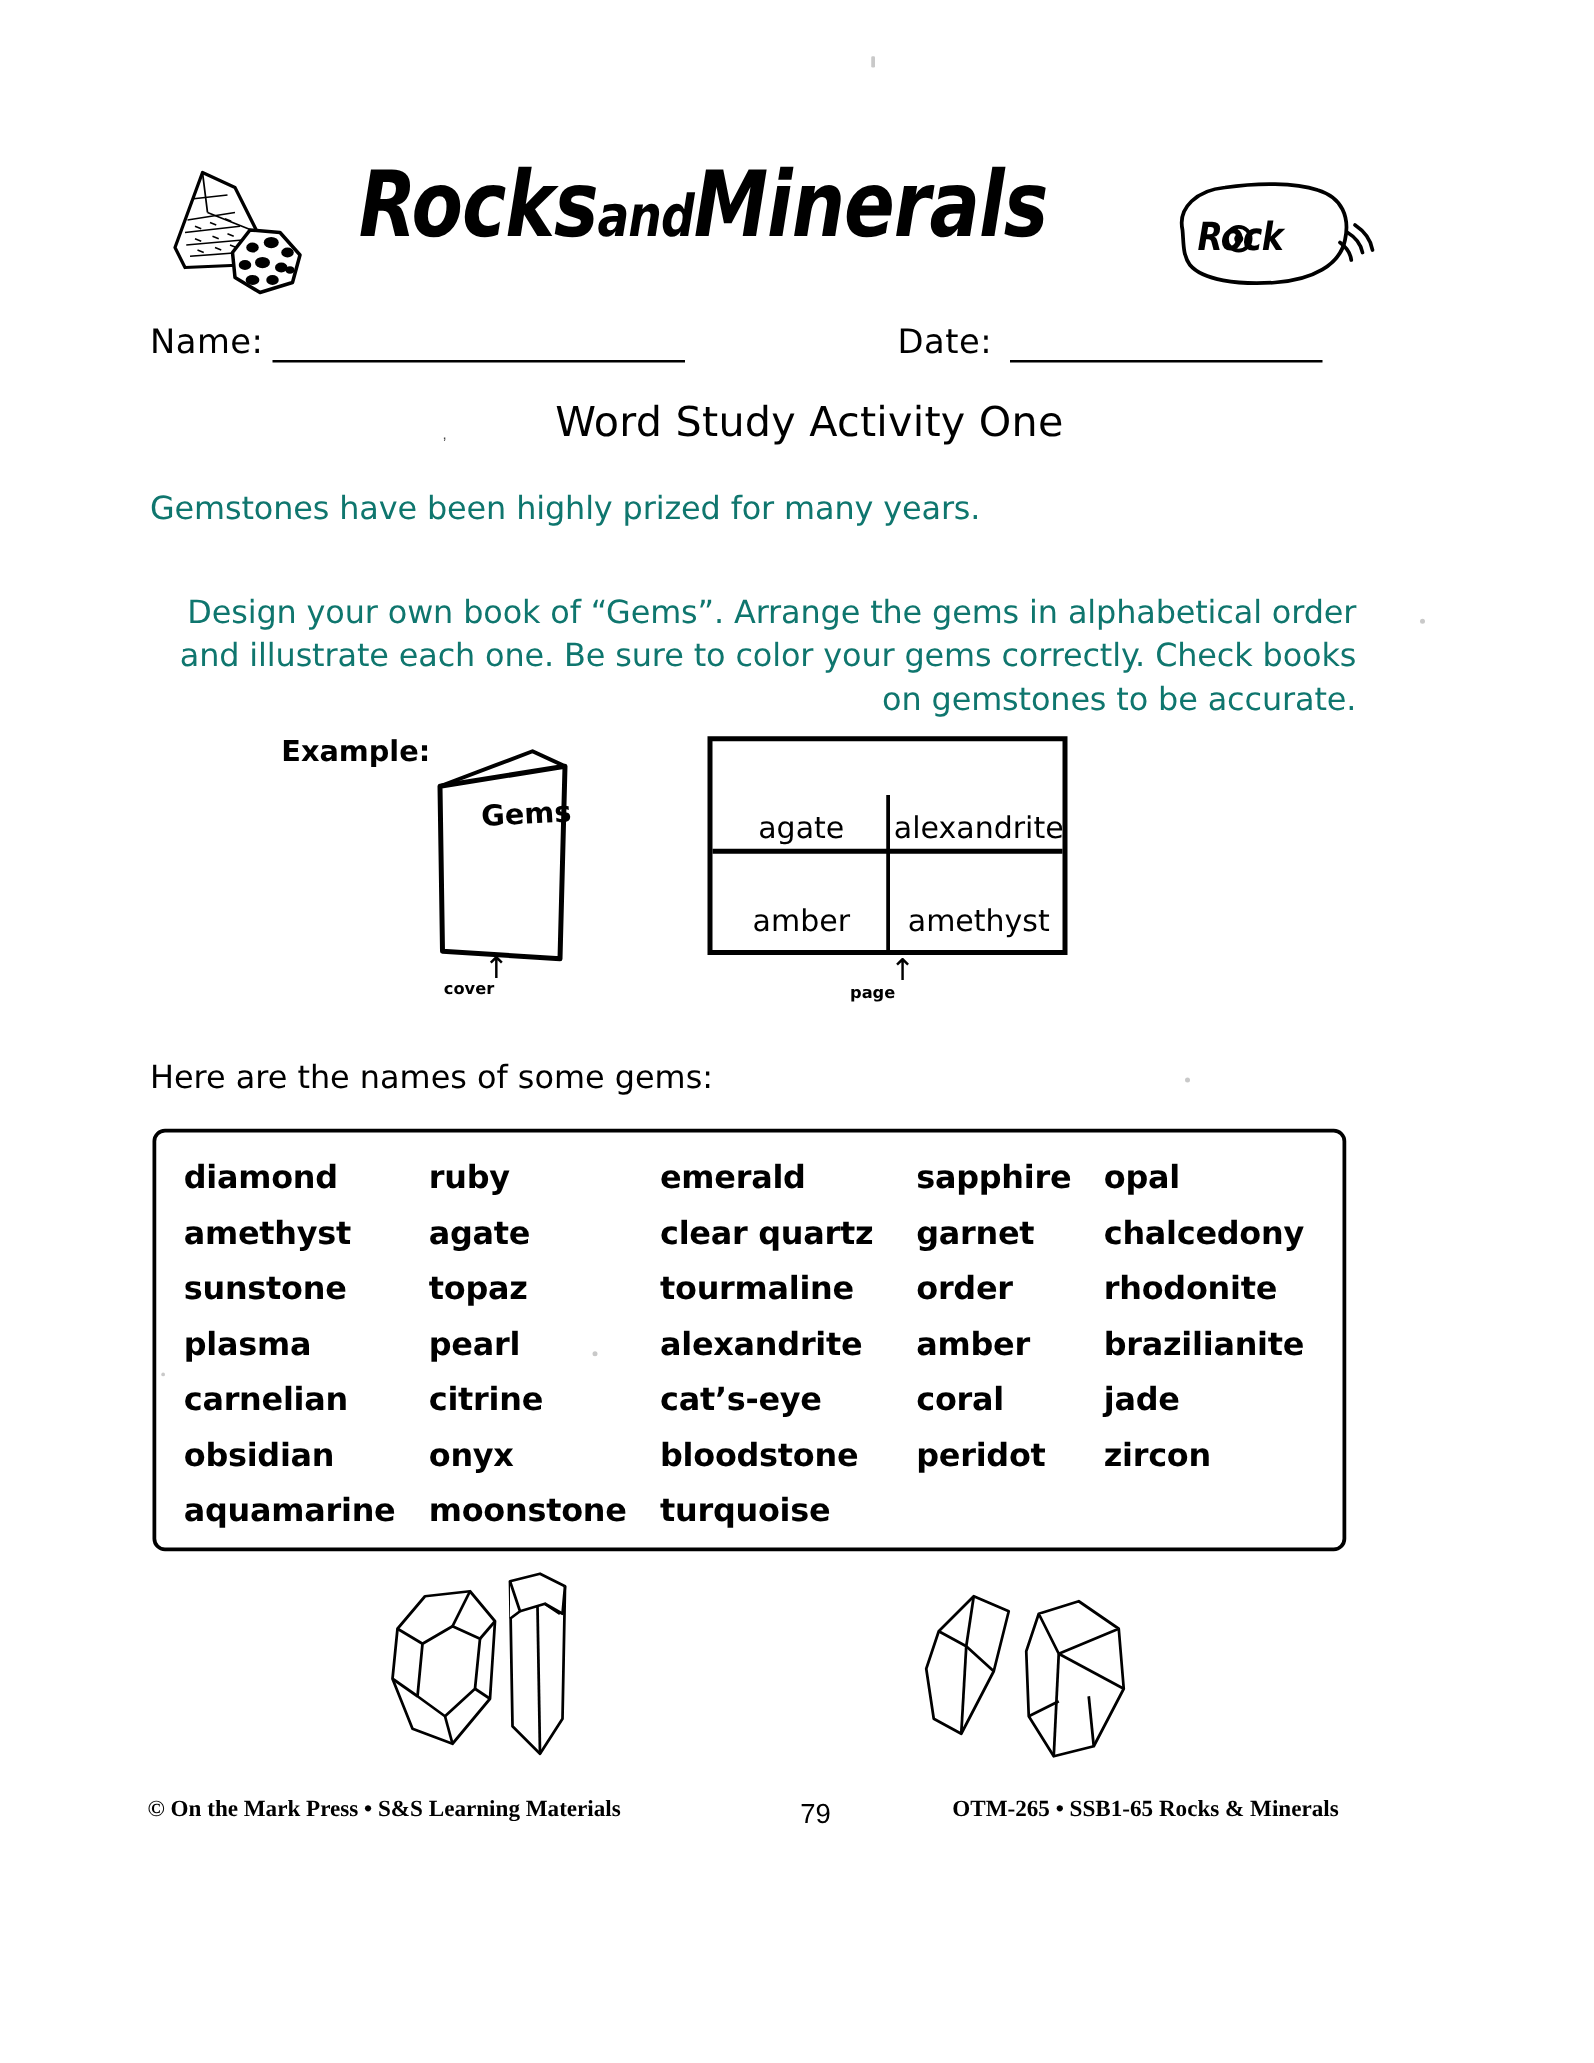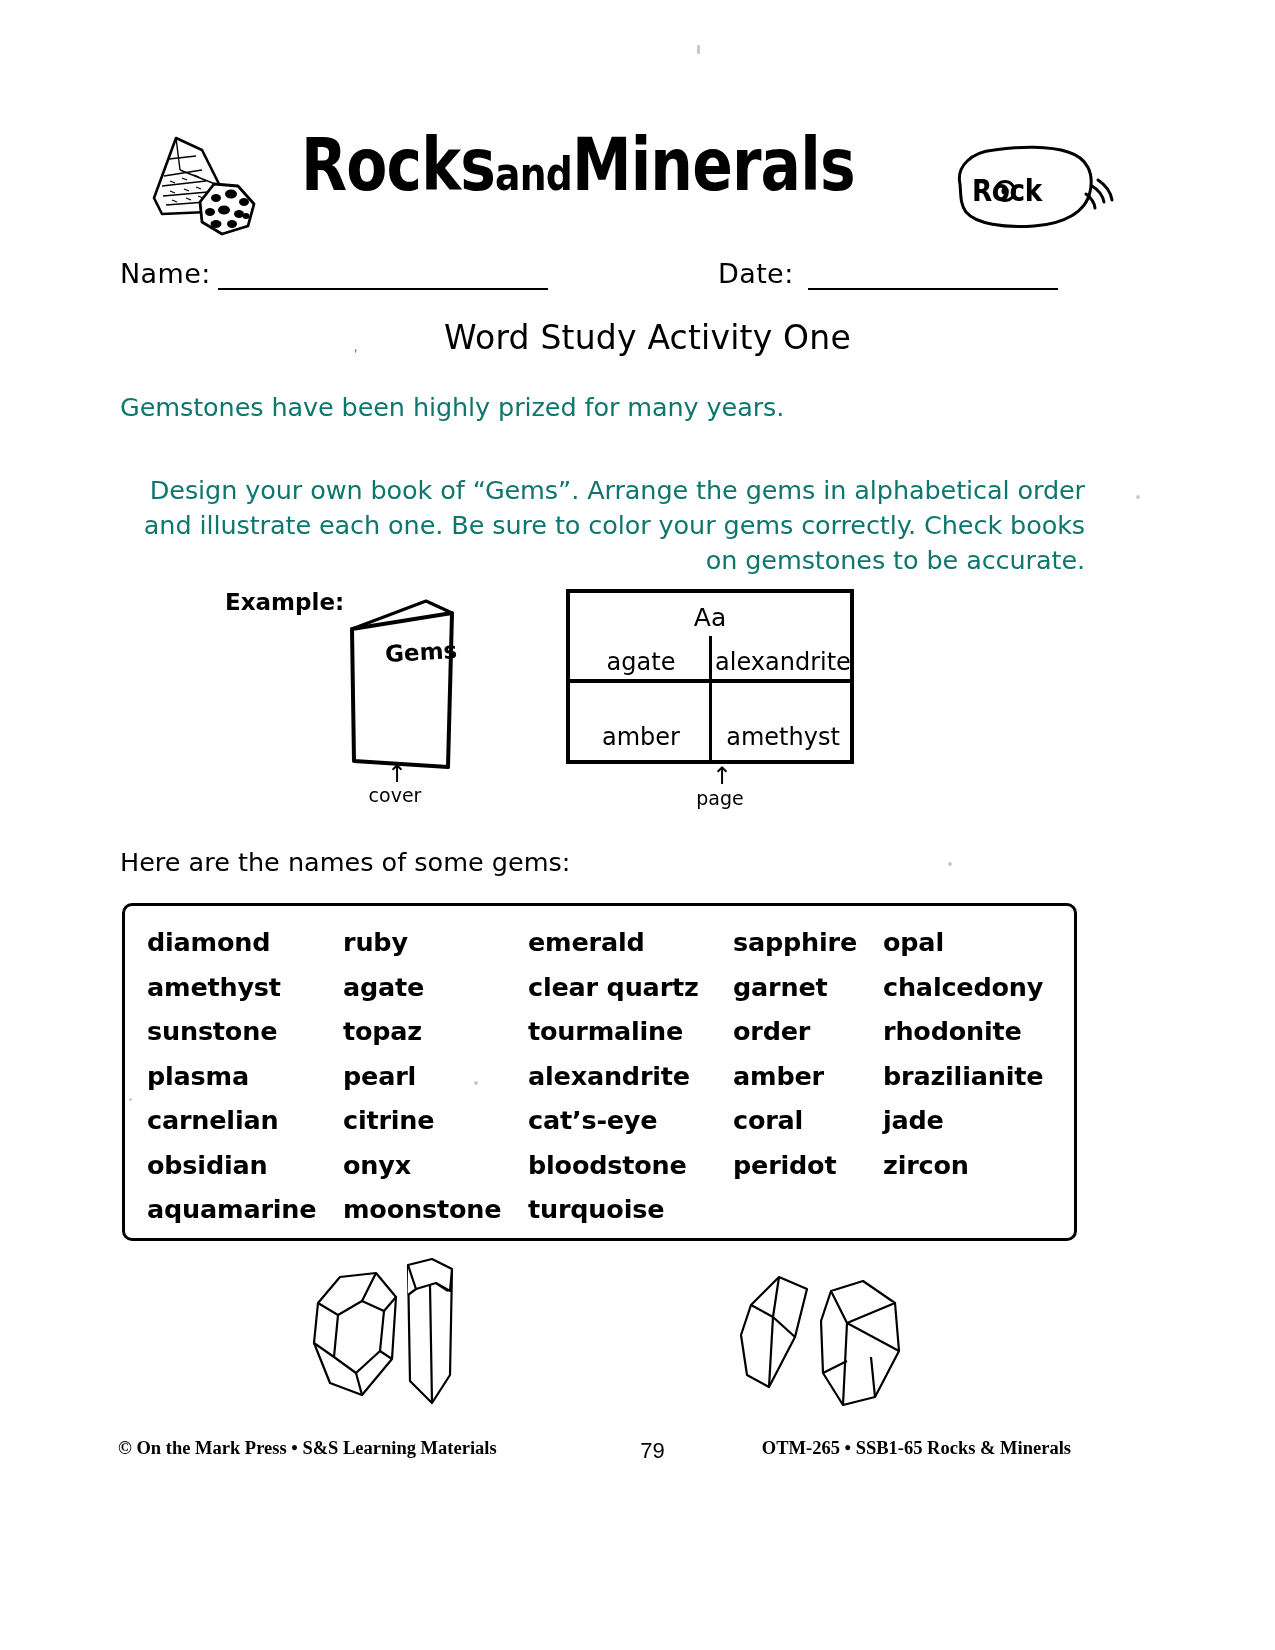--- a/index.html
+++ b/index.html
@@ -21,24 +21,25 @@
     position: absolute;
     left: 0; top: 0;
     width: 1275px;
     height: 1650px;
     background: #fff;
   }
 
   
   .header {
     position: absolute;
-    left: 136px;
+    left: 122px;
     top: 118px;
     width: 980px;
     height: 130px;
+    font-style: italic;
   }
   .rock-art-left {
     position: absolute;
     left: 0px;
     top: 8px;
     width: 150px;
     height: 110px;
   }
   .title-text {
     position: absolute;
@@ -161,23 +162,22 @@
   }
   .arrow-up {
     position: absolute;
     font-size: 24px;
     line-height: 1;
     font-family: "DejaVu Sans", sans-serif;
   }
   .arrow-caption {
     position: absolute;
     font-family: "DejaVu Sans", sans-serif;
-    font-weight: normal;
-    font-size: 19px;
-    text-align: center;
+    font-weight: bold;
+    font-size: 13px;
   }
   #cover-arrow { left: 387px; top: 762px; }
   #cover-caption { left: 355px; top: 784px; width: 80px; }
   #page-arrow { left: 712px; top: 764px; }
   #page-caption { left: 680px; top: 787px; width: 80px; }
 
   
   .page-table {
     position: absolute;
     left: 566px;
@@ -387,21 +387,20 @@
       <path d="M22 44 L96 16 L122 28 L48 56 Z" fill="#fff" stroke="#000" stroke-width="3.2" stroke-linejoin="round"></path>
       <path d="M22 44 L24 176 L118 182 L122 28 Z" fill="#fff" stroke="#000" stroke-width="4" stroke-linejoin="round"></path>
     </svg>
     <div class="booklet-label">Gems</div>
   </div>
 
   <div class="arrow-up" id="cover-arrow">↑</div>
   <div class="arrow-caption" id="cover-caption">cover</div>
 
   <div class="page-table">
-    <div class="pt-header">Aa</div>
     <div class="pt-vdiv"></div>
     <div class="pt-hdiv"></div>
     <div class="pt-cell" id="pt-c1">agate</div>
     <div class="pt-cell" id="pt-c2">alexandrite</div>
     <div class="pt-cell" id="pt-c3">amber</div>
     <div class="pt-cell" id="pt-c4">amethyst</div>
   </div>
 
   <div class="arrow-up" id="page-arrow">↑</div>
   <div class="arrow-caption" id="page-caption">page</div>

